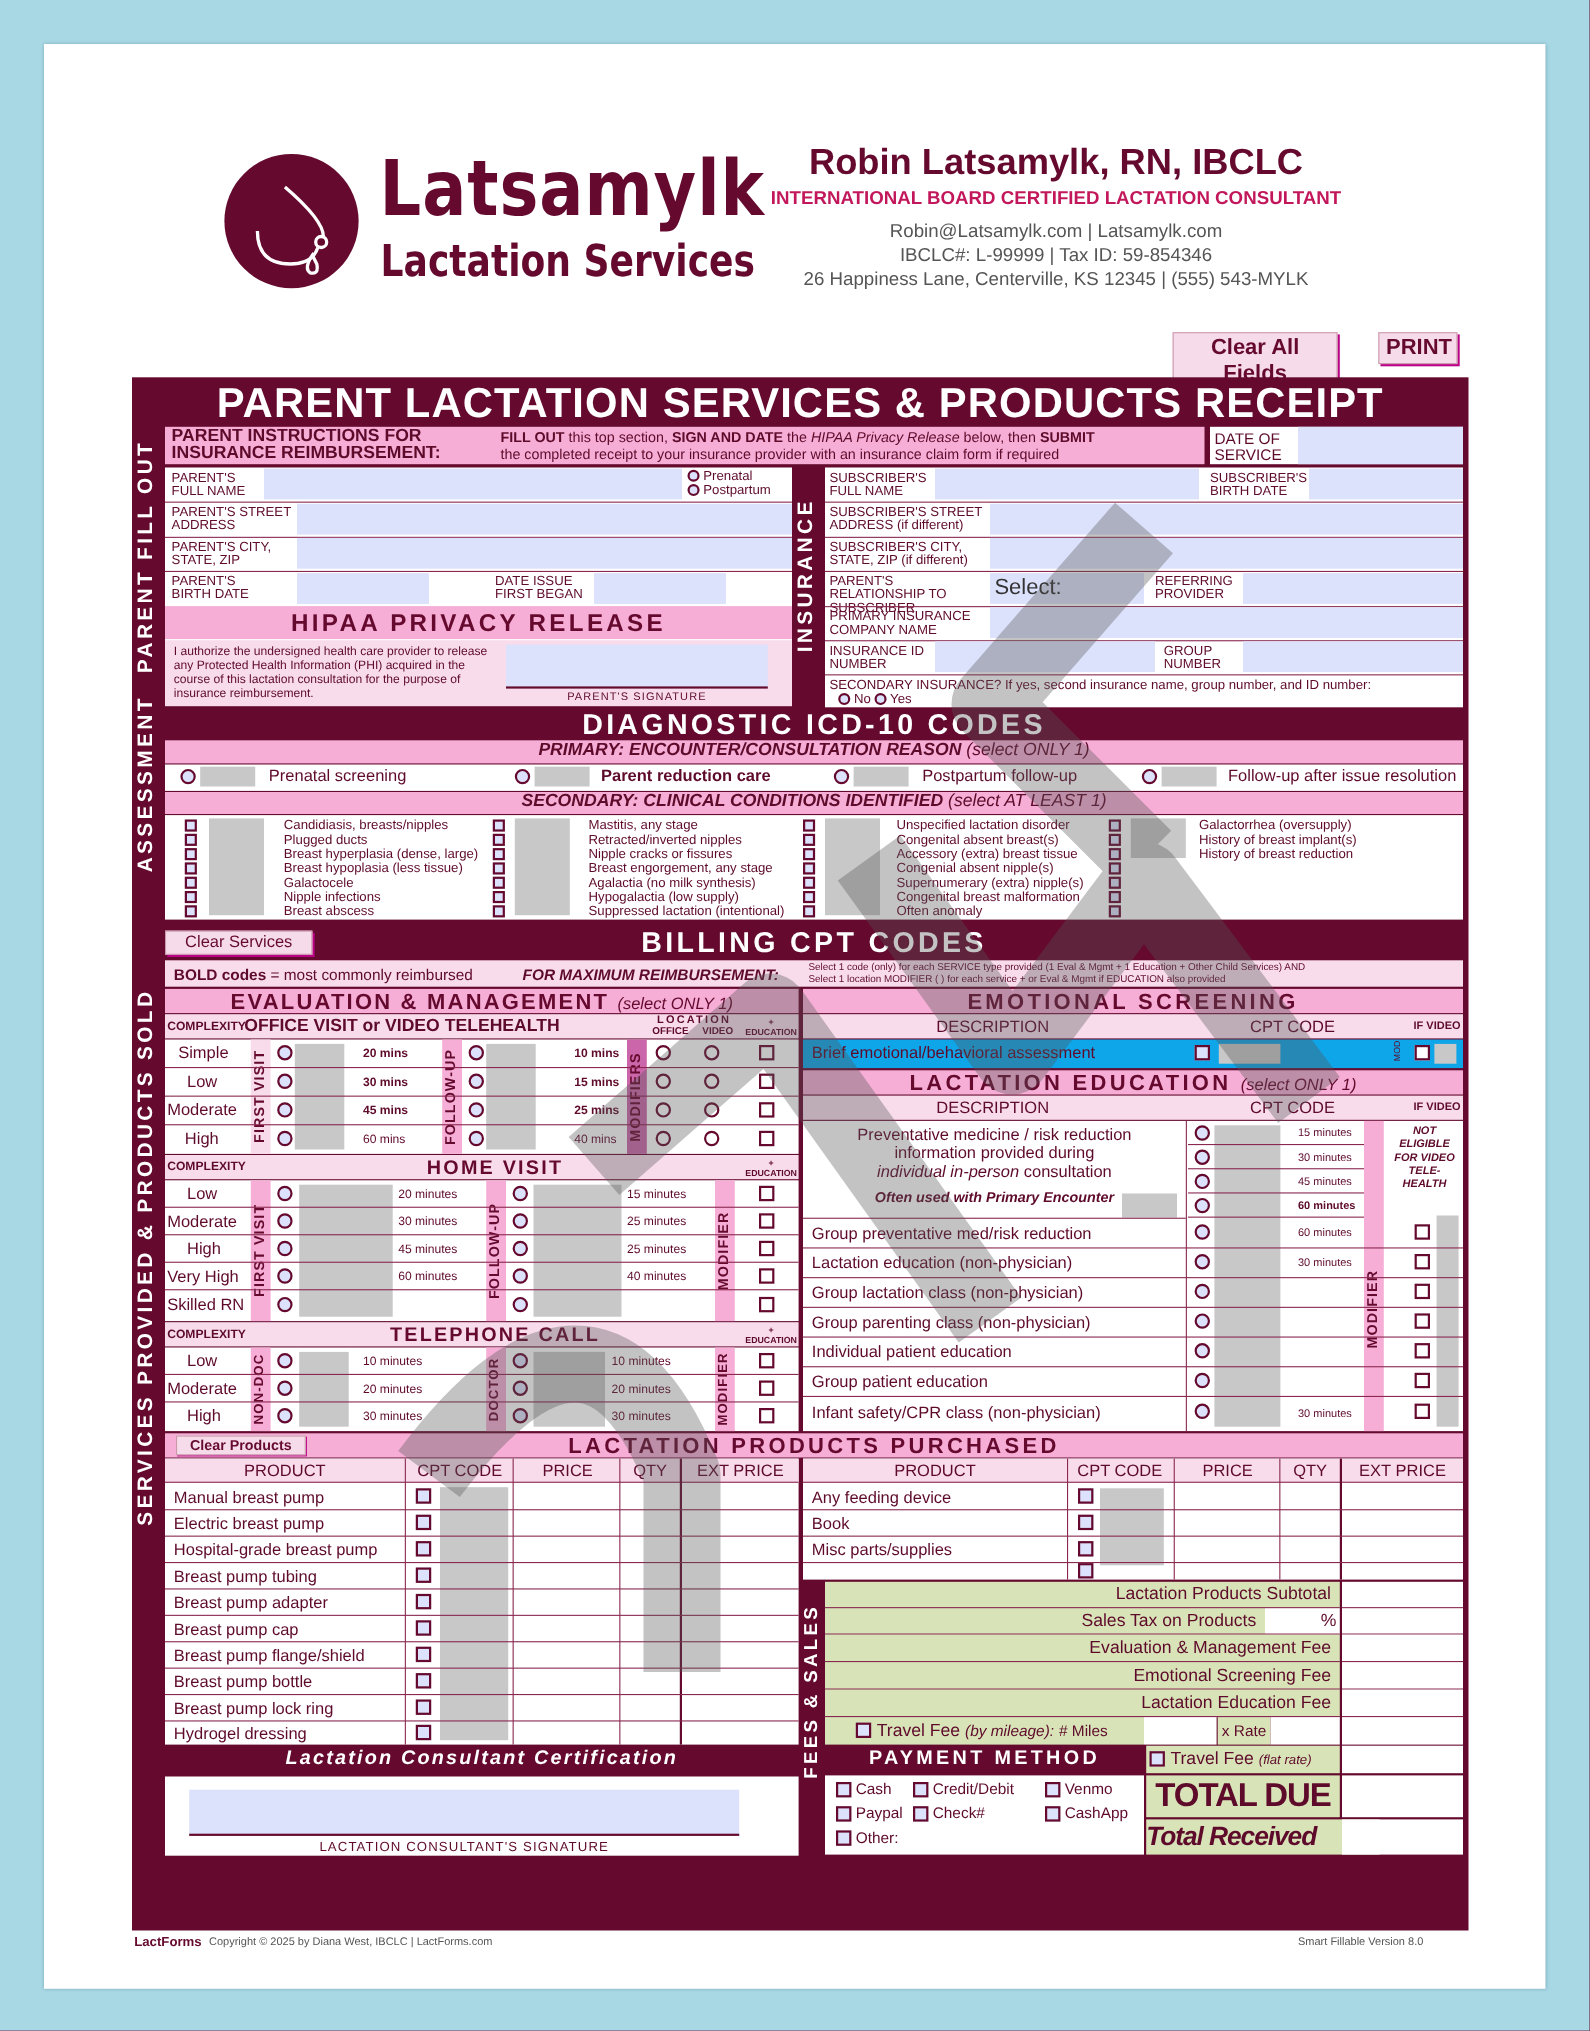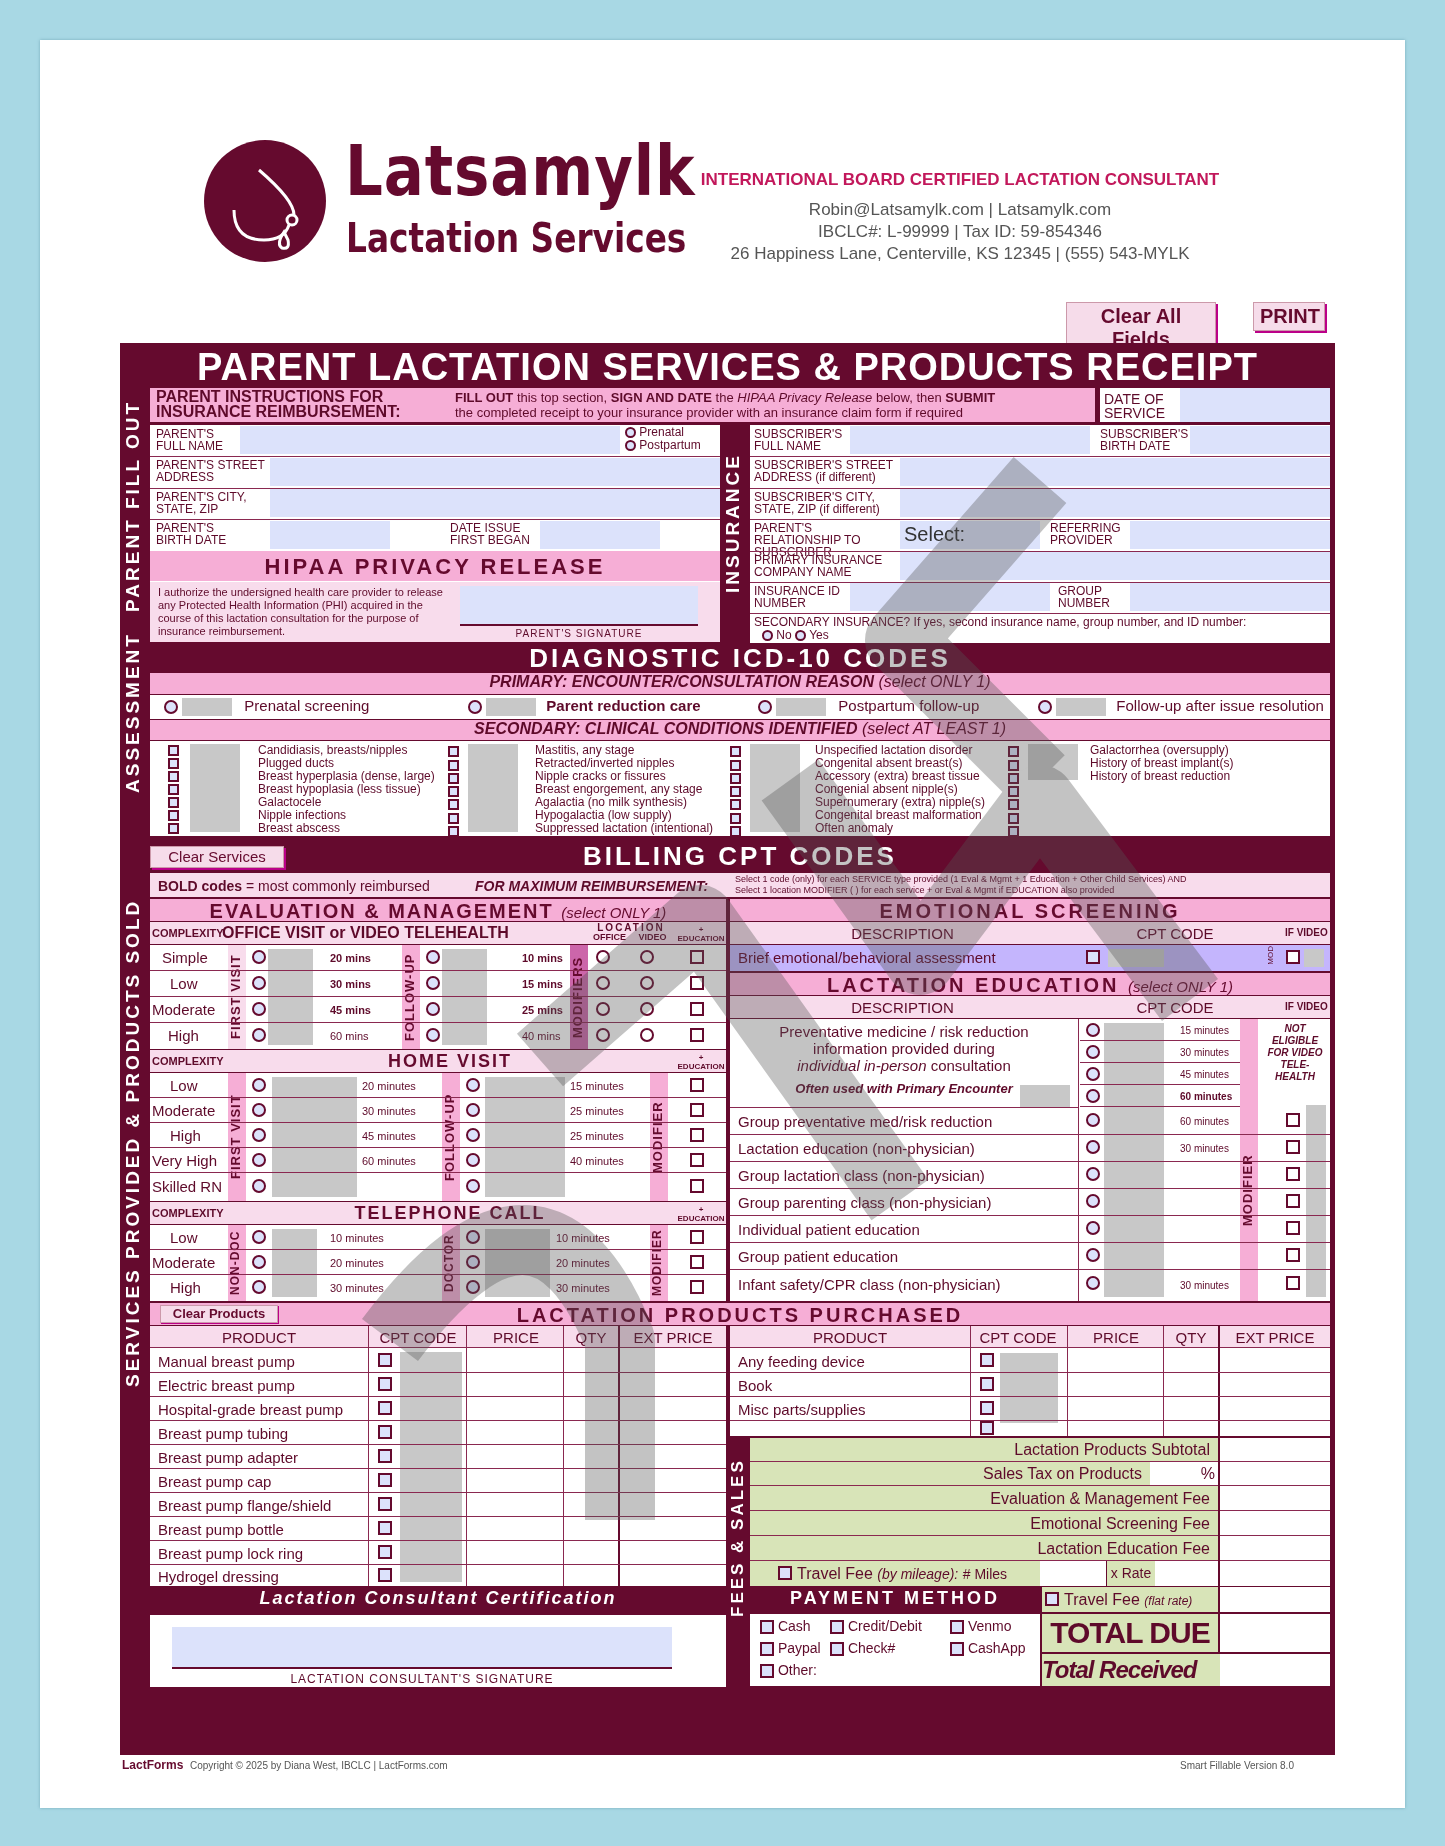--- a/index.html
+++ b/index.html
@@ -37,20 +37,21 @@
   <div class="abs logo-circle">
     <svg width="122" height="122" viewBox="0 0 122 122">
         <path d="M55 30 Q90 60 90 75" stroke="#fff" stroke-width="3" fill="none"></path>
         <path d="M30 70 Q30 100 60 100 Q80 100 85 85" stroke="#fff" stroke-width="3" fill="none"></path>
         <circle cx="88" cy="80" r="5" stroke="#fff" stroke-width="3" fill="none"></circle>
         <path d="M80 92 Q72 104 78 108 Q86 110 84 100 Z" stroke="#fff" stroke-width="3" fill="none"></path>
       </svg>
   </div>
   <div class="abs brand1">Latsamylk</div>
   <div class="abs brand2">Lactation Services</div>
+  <div class="abs hdr-name">Robin Latsamylk, RN, IBCLC</div>
   <div class="abs hdr-sub">INTERNATIONAL BOARD CERTIFIED LACTATION CONSULTANT</div>
   <div class="abs hdr-line" style="top:160px">Robin@Latsamylk.com | Latsamylk.com</div>
   <div class="abs hdr-line" style="top:182px">IBCLC#: L-99999 | Tax ID: 59-854346</div>
   <div class="abs hdr-line" style="top:204px">26 Happiness Lane, Centerville, KS 12345 | (555) 543-MYLK</div>
 
   <div class="abs btn" style="left:1026px;top:262px;width:150px">Clear All Fields</div>
   <div class="abs btn" style="left:1213px;top:262px;width:72px">PRINT</div>
 
   <div class="abs form">
     <div class="abs title">PARENT LACTATION SERVICES &amp; PRODUCTS RECEIPT</div>
@@ -362,21 +363,21 @@
     </div>
 
     <div class="abs pink" style="left:610px;top:556px;width:600px;height:22px">
       <div class="sec-h" style="left:0;top:1px;width:600px;font-size:20px">EMOTIONAL SCREENING</div>
     </div>
     <div class="abs lpink" style="left:610px;top:579px;width:600px;height:22px;font-size:15px">
       <div class="abs" style="left:0;top:3px;width:345px;text-align:center">DESCRIPTION</div>
       <div class="abs" style="left:350px;top:3px;width:190px;text-align:center">CPT CODE</div>
       <div class="abs" style="left:555px;top:5px;font-size:10px;font-weight:bold">IF VIDEO</div>
     </div>
-    <div class="abs" style="left:610px;top:602px;width:600px;height:26px;background:#c4b5fd">
+    <div class="abs" style="left:610px;top:602px;width:600px;height:26px;background:#0ea5e9">
       <div class="abs row-t" style="left:8px;top:4px">Brief emotional/behavioral assessment</div>
       <span class="chk abs" style="left:356px;top:5px"></span>
       <span class="abs gray" style="left:378px;top:4px;width:56px;height:18px"></span>
       <div class="abs" style="left:536px;top:1px;font-size:8px;writing-mode:vertical-rl;transform:rotate(180deg)">MOD</div>
       <span class="chk abs" style="left:556px;top:5px;background:#fff"></span>
       <span class="abs gray" style="left:574px;top:4px;width:20px;height:18px"></span>
     </div>
 
     <div class="abs pink" style="left:610px;top:630px;width:600px;height:22px">
       <div class="sec-h" style="left:0;top:1px;width:600px;font-size:20px"><span>LACTATION EDUCATION</span> <i style="font-weight:normal;font-size:15px;letter-spacing:0">(select ONLY 1)</i></div>

